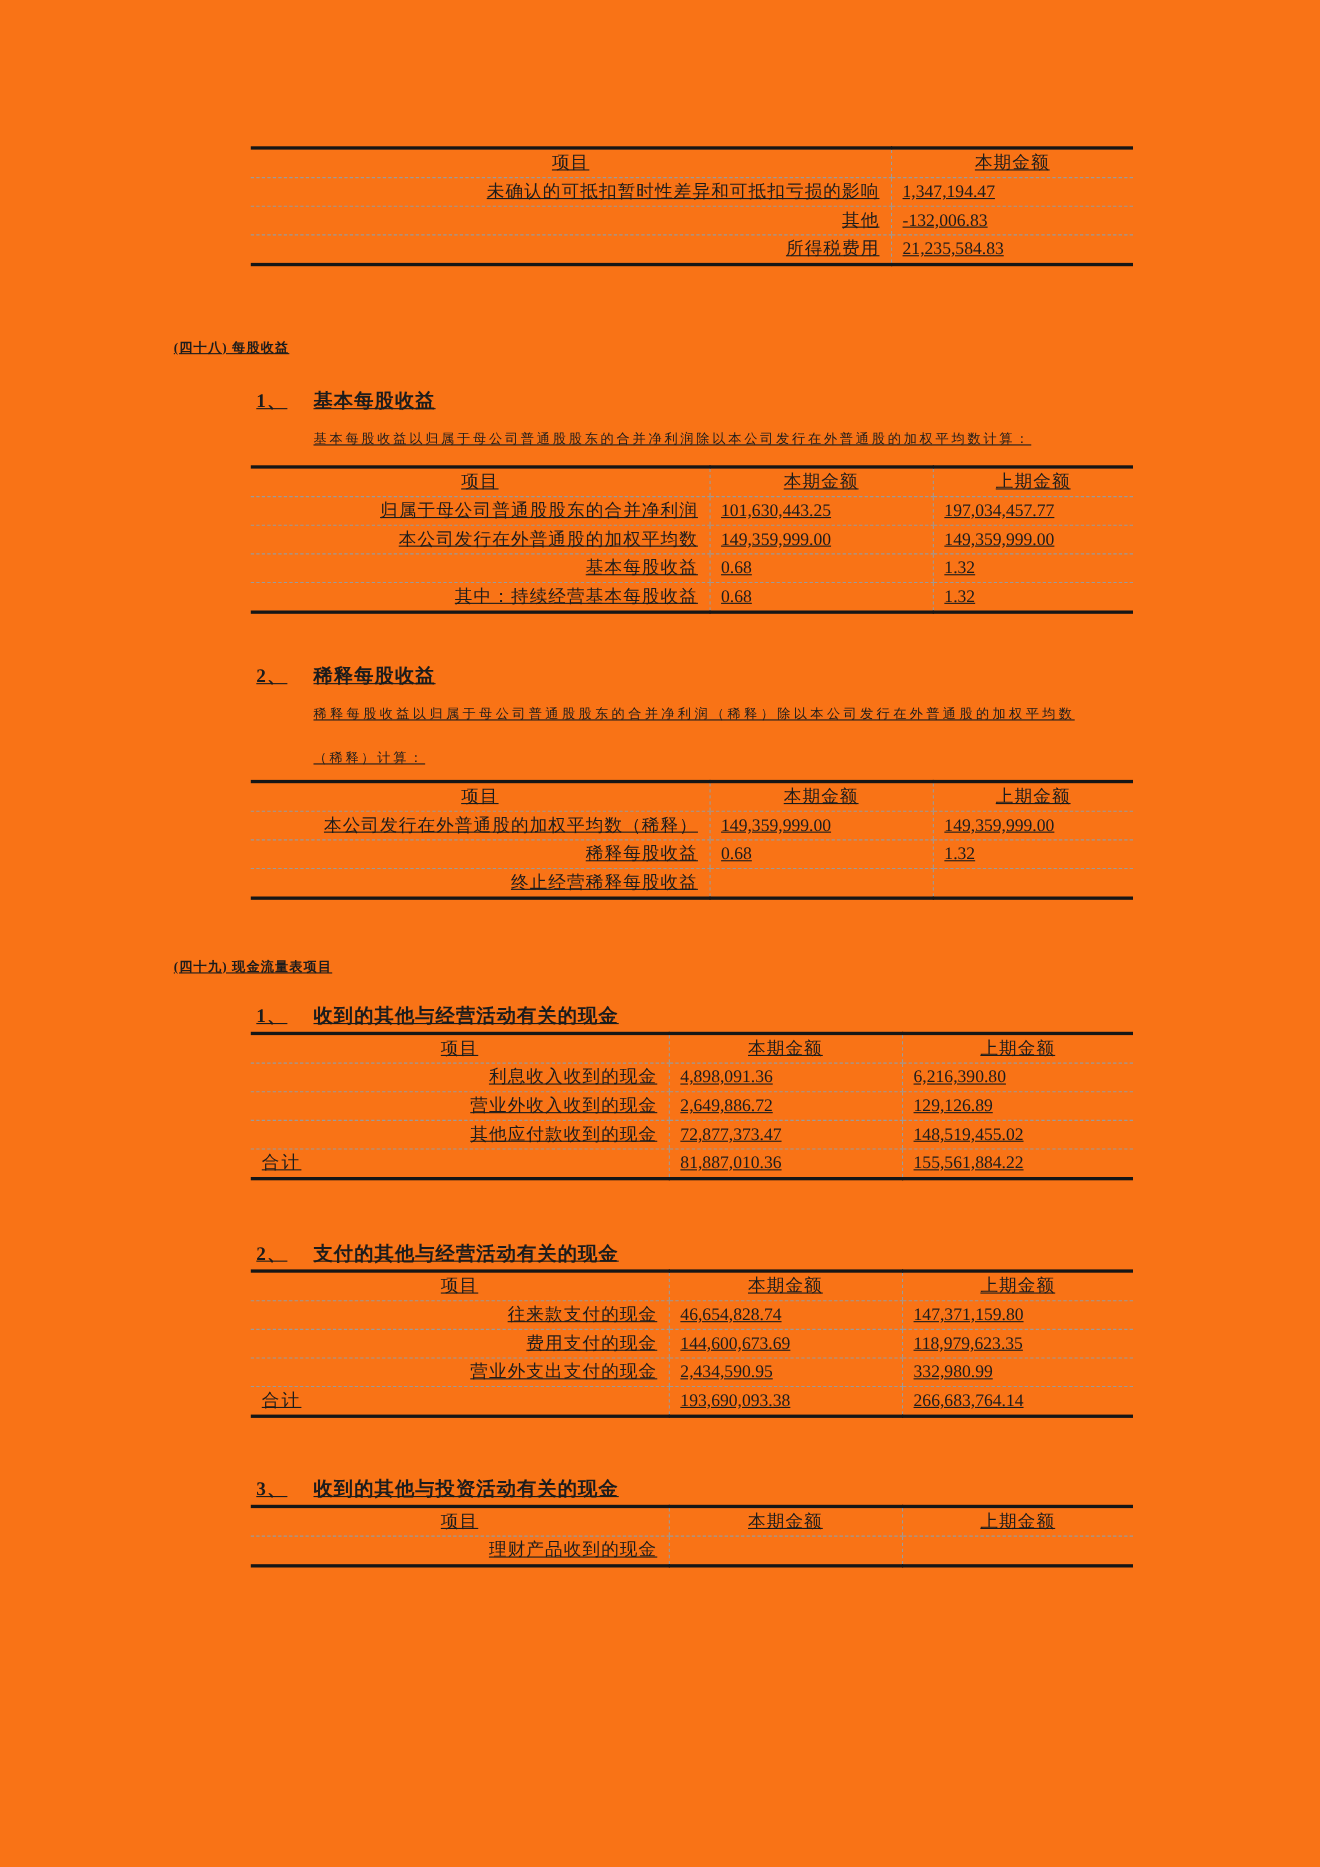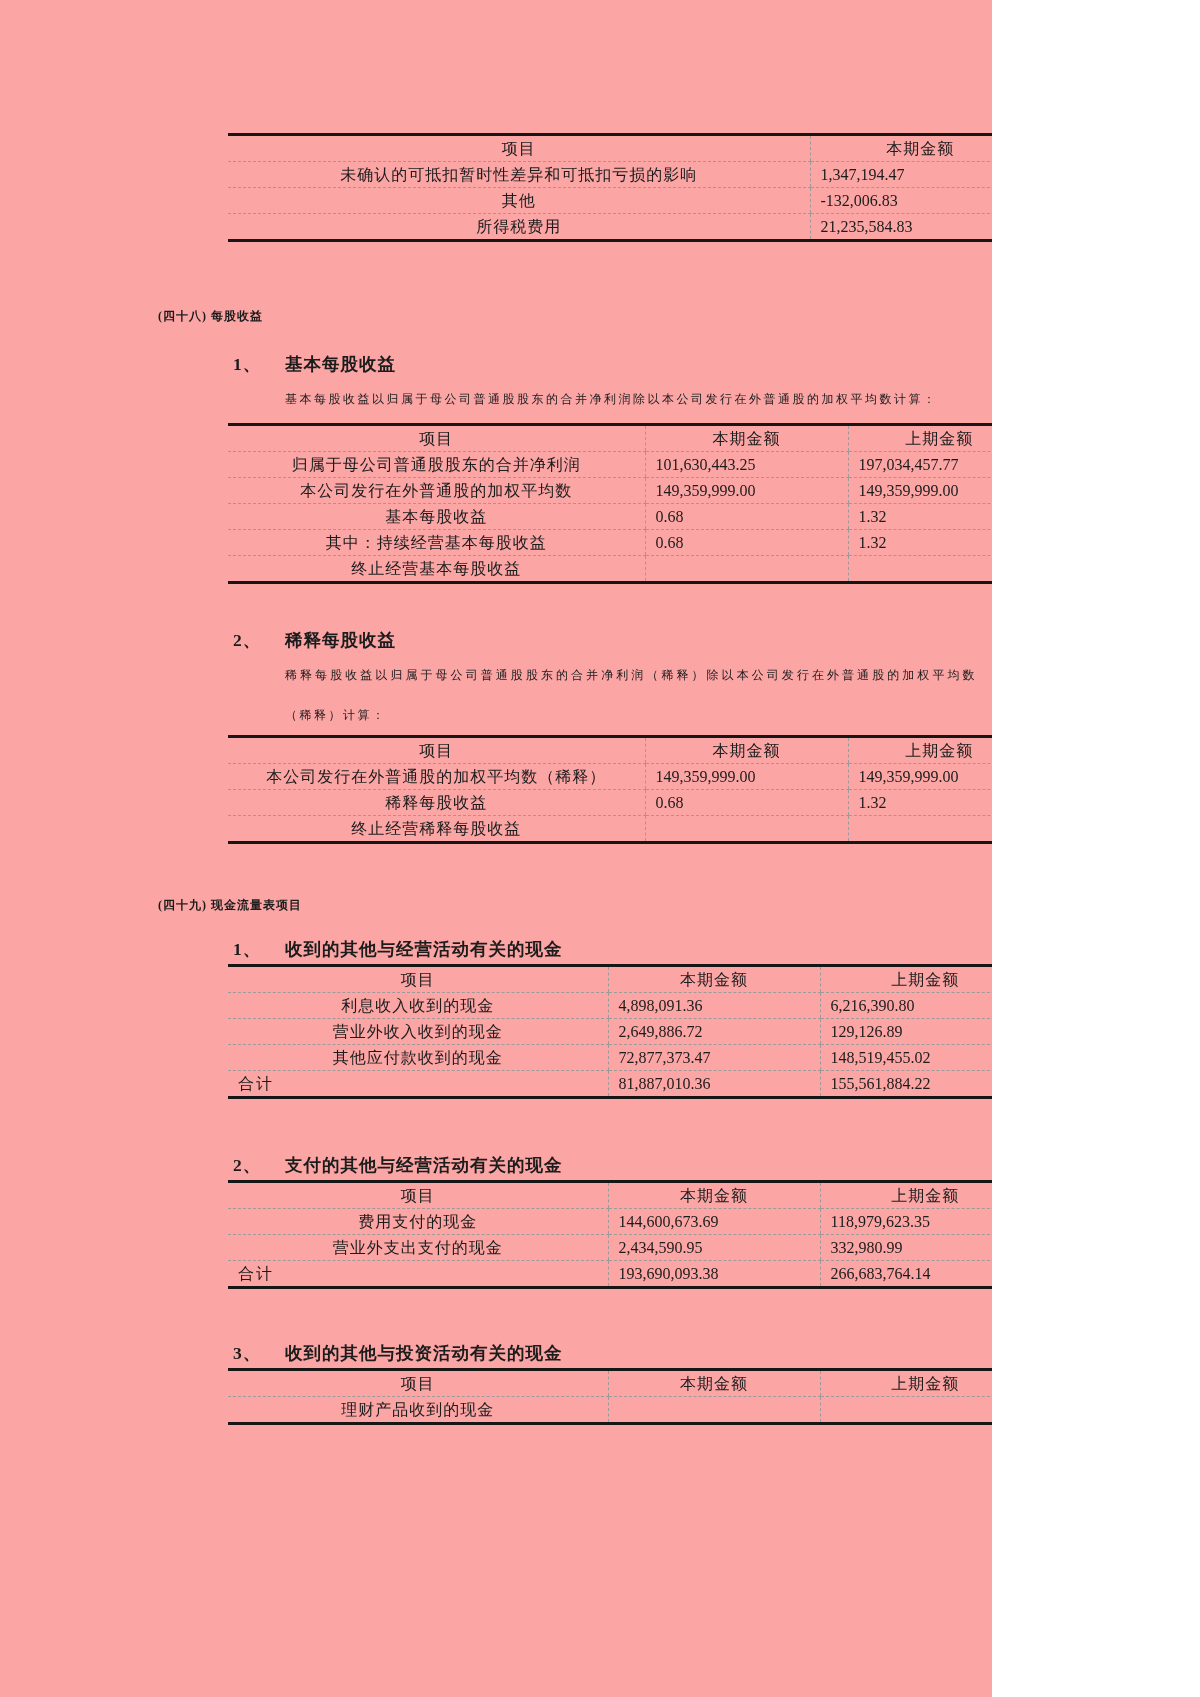--- a/index.html
+++ b/index.html
@@ -1,22 +1,23 @@
 <!DOCTYPE html>
 <html><head>
 <meta charset="utf-8">
 <style>
   html,body{margin:0;padding:0;background:#ffffff;}
   .page{
     position:relative;
-    width:992px;height:1697px;
-    background:#fca5a5;
+    width:1200px;height:1697px;
+    background:#f97316;
     overflow:hidden;
     font-family:"Liberation Serif","DejaVu Serif",serif;
     color:#1c1c1c;
+    text-decoration:underline;
   }
   
   table.fin{
     border-collapse:collapse;
     table-layout:fixed;
     width:802px;
     margin-left:228px;
     border-top:3px solid #161616;
     border-bottom:3px solid #161616;
     font-size:16px;
@@ -25,21 +26,21 @@
     line-height:25px;
     padding:0 10px;
     border-bottom:1px dashed #9b9b9b;
     overflow:hidden;
     white-space:nowrap;
     vertical-align:middle;
   }
   table.fin tr:last-child td{border-bottom:none;}
   table.fin td + td{border-left:1px dashed #9b9b9b;}
   .hd{text-align:center;letter-spacing:1px;}
-  .lbl{text-align:center;letter-spacing:1px;}
+  .lbl{text-align:right;letter-spacing:1px;}
   .num{text-align:left;letter-spacing:0;}
   .ctr{letter-spacing:2px;}
   
   .t2 .c1{width:582px;} .t2 .c2{width:220px;}
   .t48 .c1{width:417px;} .t48 .c2{width:203px;} .t48 .c3{width:182px;}
   .t49 .c1{width:380px;} .t49 .c2{width:212px;} .t49 .c3{width:210px;}
   
   .sec-h{
     margin-left:158px;
     font-size:12px;font-weight:bold;
@@ -137,25 +138,20 @@
     <tr>
       <td class="lbl">基本每股收益</td>
       <td class="num">0.68</td>
       <td class="num">1.32</td>
     </tr>
     <tr>
       <td class="lbl">其中：持续经营基本每股收益</td>
       <td class="num">0.68</td>
       <td class="num">1.32</td>
     </tr>
-    <tr>
-      <td class="lbl">终止经营基本每股收益</td>
-      <td class="num"></td>
-      <td class="num"></td>
-    </tr>
   </tbody>
     </table>
 
   <div class="sub-h mt-sub2">
     <span class="no">2、</span>
     <span>稀释每股收益</span>
   </div>
 
   <div class="para mt-para">稀释每股收益以归属于母公司普通股股东的合并净利润（稀释）除以本公司发行在外普通股的加权平均数（稀释）计算：</div>
 
@@ -242,20 +238,25 @@
         <col class="c2">
         <col class="c3">
       </colgroup>
     <tbody>
         <tr>
       <td class="hd">项目</td>
       <td class="hd">本期金额</td>
       <td class="hd">上期金额</td>
     </tr>
     <tr>
+      <td class="lbl">往来款支付的现金</td>
+      <td class="num">46,654,828.74</td>
+      <td class="num">147,371,159.80</td>
+    </tr>
+    <tr>
       <td class="lbl">费用支付的现金</td>
       <td class="num">144,600,673.69</td>
       <td class="num">118,979,623.35</td>
     </tr>
     <tr>
       <td class="lbl">营业外支出支付的现金</td>
       <td class="num">2,434,590.95</td>
       <td class="num">332,980.99</td>
     </tr>
     <tr>

